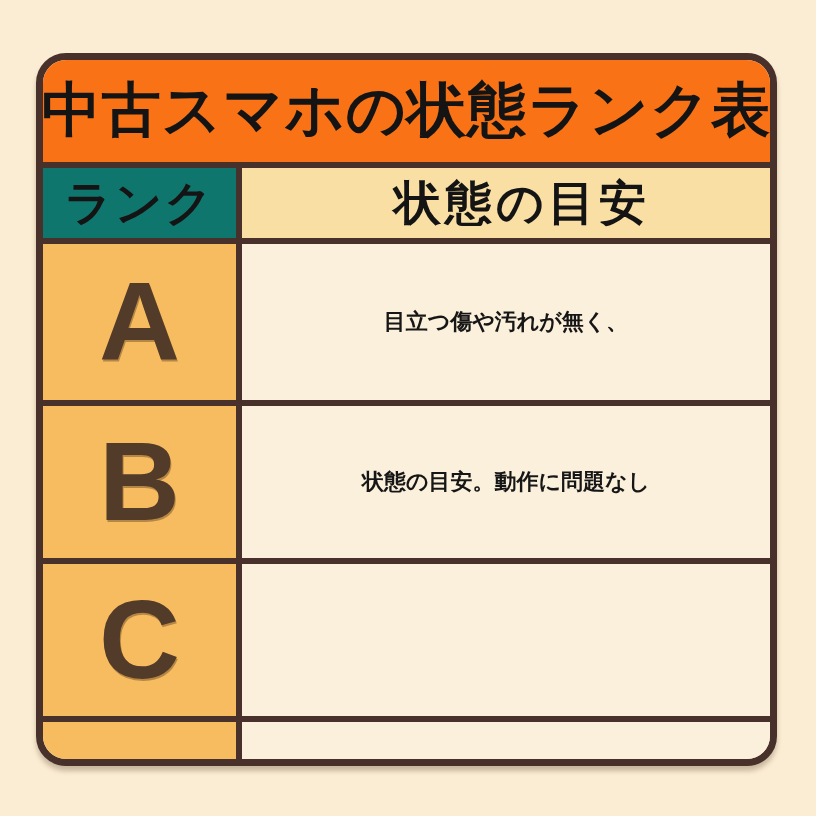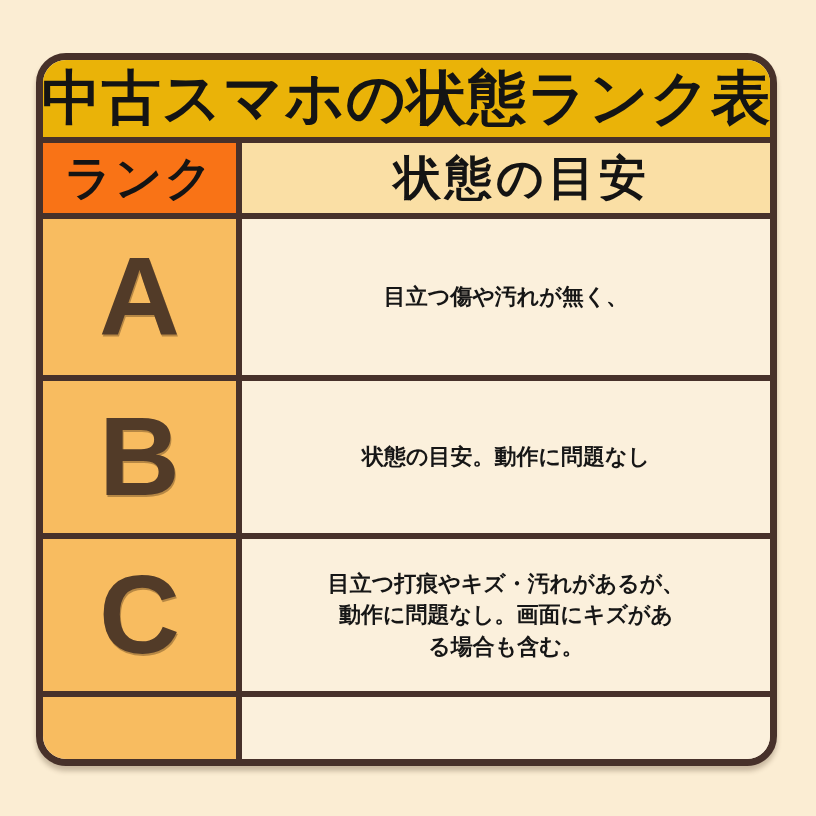--- a/index.html
+++ b/index.html
@@ -22,23 +22,23 @@
     border: 7px solid #47312A;
     border-radius: 30px;
     background: #FBF0DC;
     overflow: hidden;
     display: flex;
     flex-direction: column;
     box-shadow: 0 5px 5px rgba(70, 45, 25, 0.28);
   }
 
   .title-row {
-    height: 77px;
+    height: 102px;
     flex: none;
-    background: #eab308;
+    background: #f97316;
     display: flex;
     align-items: center;
     justify-content: center;
     font-size: 59px;
     font-weight: bold;
     color: #141414;
     letter-spacing: 1px;
     white-space: nowrap;
   }
 
@@ -61,21 +61,21 @@
   .desc-cell {
     flex: 1;
     display: flex;
     flex-direction: column;
     align-items: center;
     justify-content: center;
   }
 
   .header-row { height: 70px; }
   .header-row .rank-cell {
-    background: #f97316;
+    background: #0f766e;
     font-size: 47px;
     font-weight: bold;
     color: #141414;
     letter-spacing: 2px;
   }
   .header-row .desc-cell {
     background: #FADFA5;
     font-size: 47px;
     font-weight: bold;
     color: #141414;
@@ -131,25 +131,20 @@
 
   <div class="grid-row body-row row-b">
     <div class="rank-cell">B</div>
     <div class="desc-cell">
       <div class="desc-line">状態の目安。動作に問題なし</div>
     </div>
   </div>
 
   <div class="grid-row body-row row-c">
     <div class="rank-cell">C</div>
-    <div class="desc-cell">
-      <div class="desc-line">目立つ打痕やキズ・汚れがあるが、</div>
-      <div class="desc-line">動作に問題なし。画面にキズがあ</div>
-      <div class="desc-line">る場合も含む。</div>
-    </div>
   </div>
 
   <div class="grid-row empty-row">
     <div class="rank-cell"></div>
     <div class="desc-cell"></div>
   </div>
 
 </div>
 
 </body></html>

